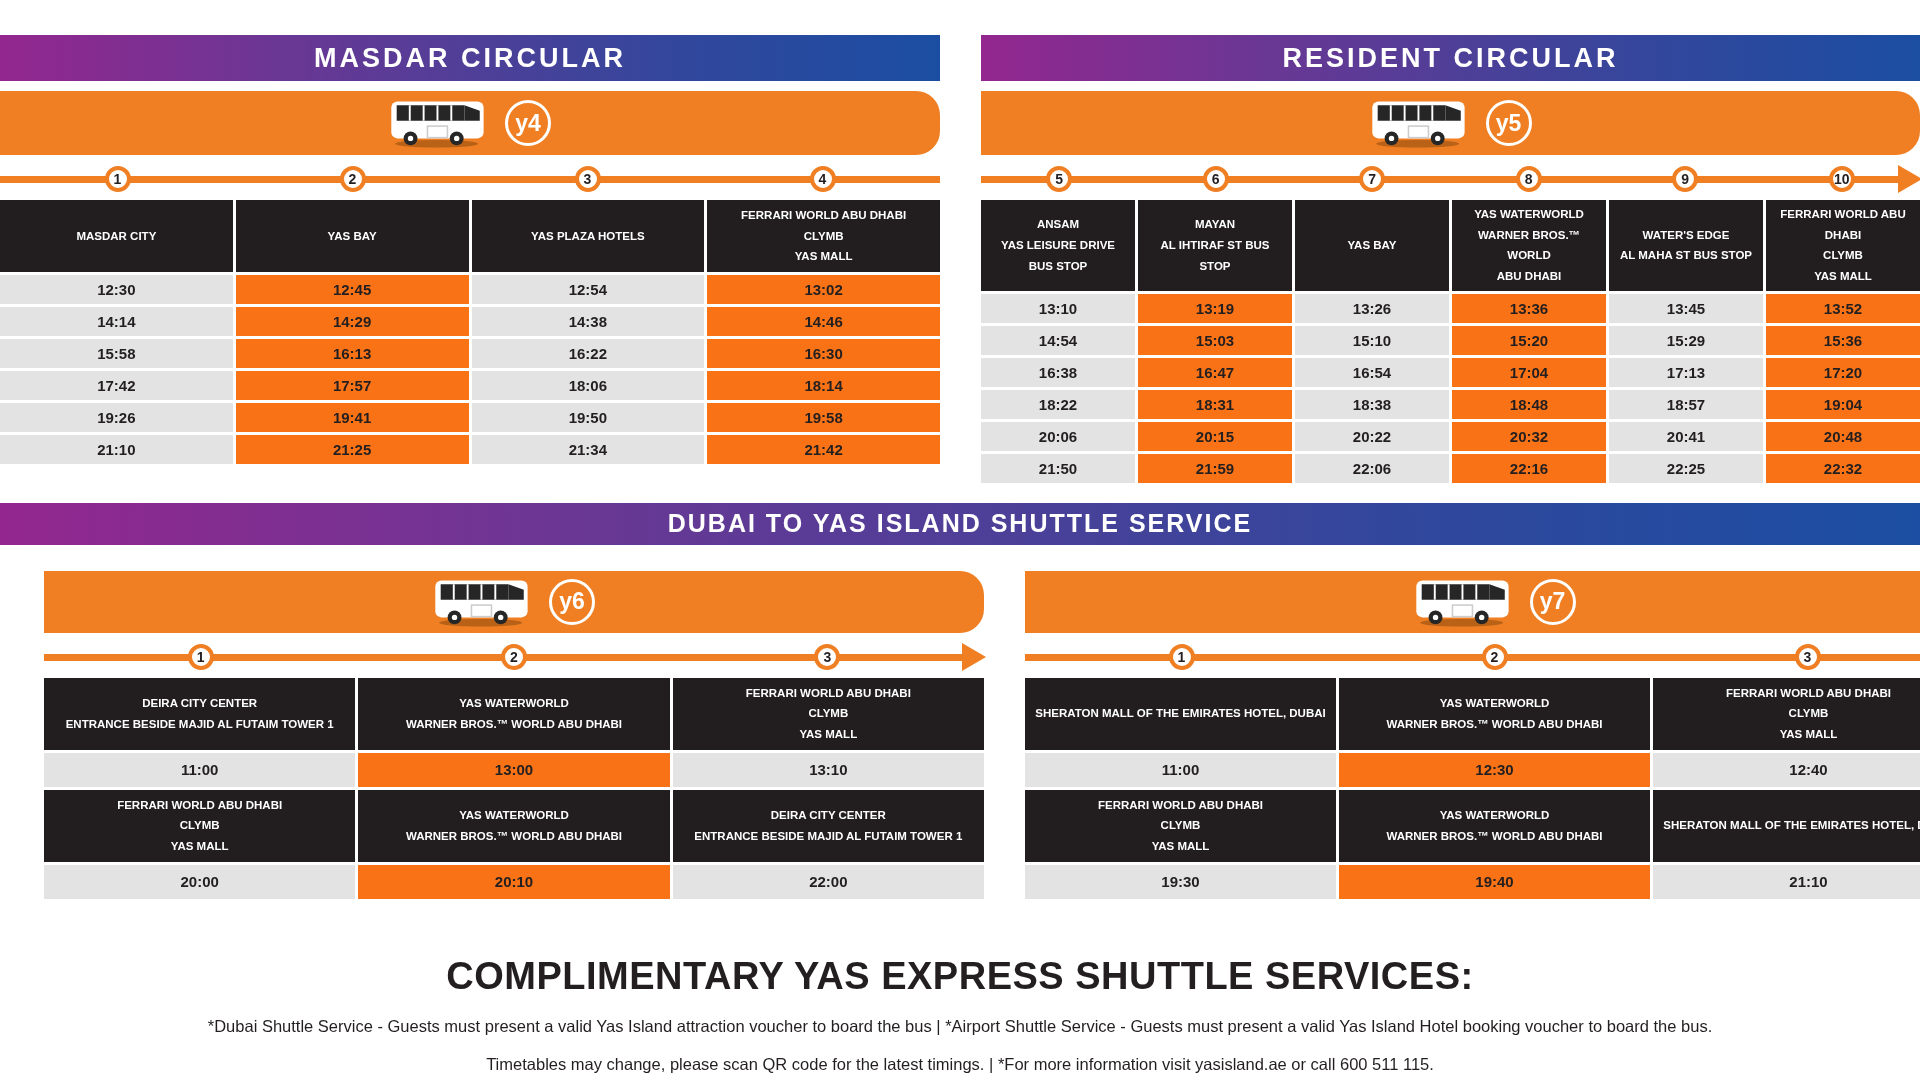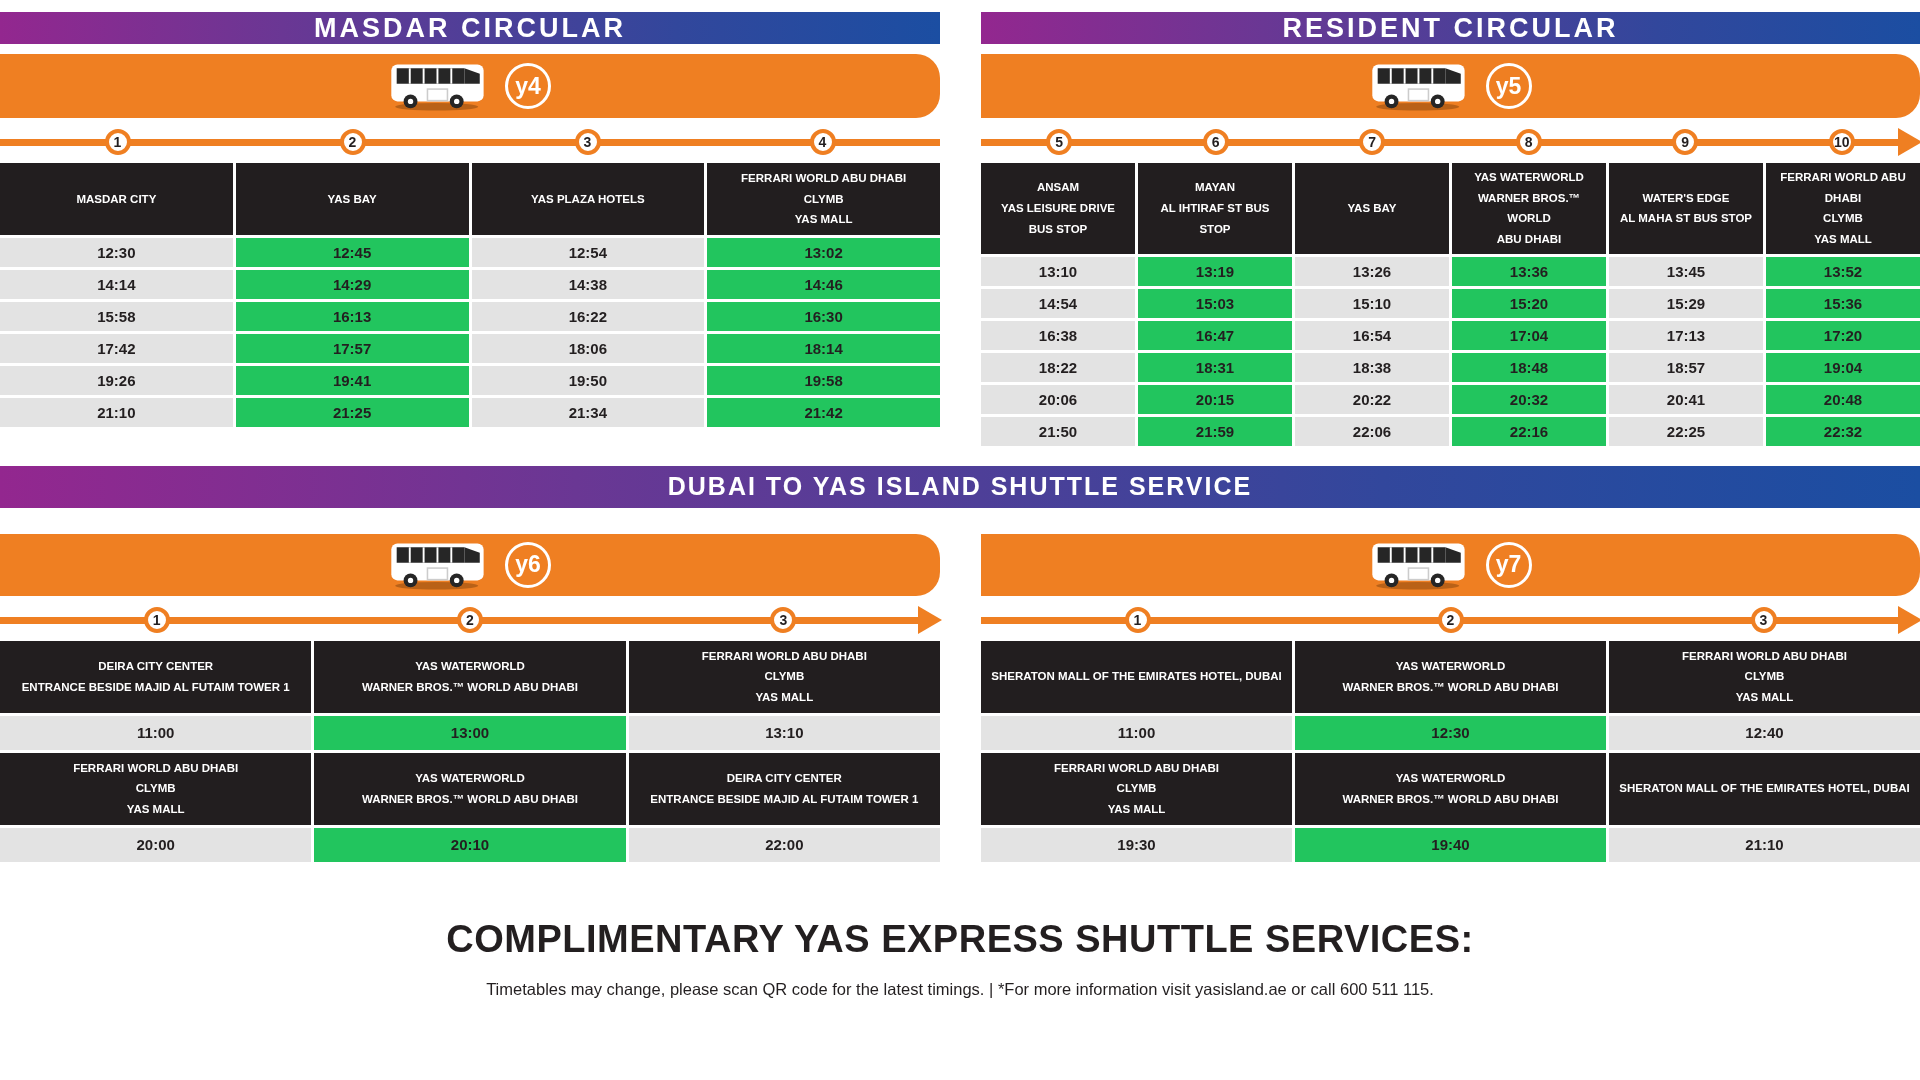--- a/index.html
+++ b/index.html
@@ -4,23 +4,23 @@
 <style>
   * { box-sizing: border-box; margin: 0; padding: 0; }
   html,body { width:1920px; height:1080px; background:#fff; overflow:hidden;
     font-family:"Liberation Sans", sans-serif; color:#231F20; }
   .page { width:1920px; height:1080px; padding-top:12px; }
 
   .cols { display:flex; gap:41px; }
   .panel-l { width:940px; flex:0 0 940px; }
   .panel-r { width:939px; flex:0 0 939px; }
 
-  .grad-bar { height:32px; display:flex; align-items:center; justify-content:center;
+  .grad-bar { height:46px; display:flex; align-items:center; justify-content:center;
     background:linear-gradient(90deg,#93278F 0%,#6A3794 30%,#32479C 72%,#1B4EA2 100%);
-    color:#fff; font-size:27px; font-weight:700; letter-spacing:3px; }
+    color:#fff; font-size:27px; font-weight:700; letter-spacing:3px;margin-top:23px; }
   .grad-bar.full { margin-top:20px; height:42px; font-size:25px; letter-spacing:2px; }
 
   .orange-bar { margin-top:10px; height:64px; background:#EF7F22;
     border-radius:0 24px 24px 0; display:flex; align-items:center; justify-content:center; gap:16px; }
   .orange-bar.short { height:62px; }
   .bus-badge { width:46px; height:46px; border:3px solid #ffffff; border-radius:50%;
     display:flex; align-items:center; justify-content:center;
     font-size:23px; font-weight:700; color:#fff; text-transform:lowercase; }
 
   .route { margin-top:6px; height:36px; position:relative; display:grid; }
@@ -35,23 +35,23 @@
     font-size:14px; font-weight:700; color:#231F20; }
 
   .tt { margin-top:3px; display:grid; gap:3px; background:#fff; }
   .tt-head { background:#221E1F; color:#fff; min-height:72px; padding:4px 6px;
     display:flex; flex-direction:column; align-items:center; justify-content:center;
     text-align:center; font-size:11.5px; font-weight:700; line-height:1.8; text-transform:uppercase; }
   .tt-time { height:29px; display:flex; align-items:center; justify-content:center;
     font-size:15px; font-weight:700; color:#231F20; }
   .tt-time.tall { height:34px; }
   .cell-dark { background:#E3E3E3; }
-  .cell-light { background:#22c55e; }
-
-  .mid-row { margin-top:16px; }
+  .cell-light { background:#f97316; }
+
+  .mid-row { margin-top:16px;padding-left:44px; }
 
   .footer { margin-top:56px; text-align:center; }
   .footer-title { font-size:38px; font-weight:700; letter-spacing:0.5px; color:#231F20; }
   .footer-line { font-size:16.5px; font-weight:500; margin-top:19px; color:#231F20; }
 
   .bus-icon svg { display:block; }
 </style>
 </head>
 <body>
 
@@ -409,16 +409,17 @@
           </div>
           <div class="tt-time tall cell-dark">19:30</div>
           <div class="tt-time tall cell-light">19:40</div>
           <div class="tt-time tall cell-dark">21:10</div>
         </div>
     </section>
   </div>
 
   <div class="footer">
     <div class="footer-title">COMPLIMENTARY YAS EXPRESS SHUTTLE SERVICES:</div>
+    <div class="footer-line">*Dubai Shuttle Service - Guests must present a valid Yas Island attraction voucher to board the bus  |  *Airport Shuttle Service - Guests must present a valid Yas Island Hotel booking voucher to board the bus.</div>
     <div class="footer-line">Timetables may change, please scan QR code for the latest timings.  |  *For more information visit yasisland.ae or call 600 511 115.</div>
   </div>
 
 </div>
 
 </body></html>

